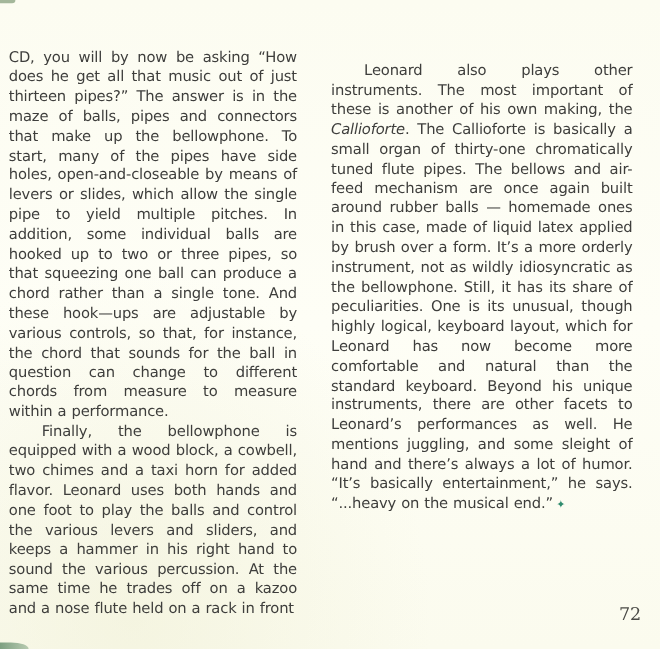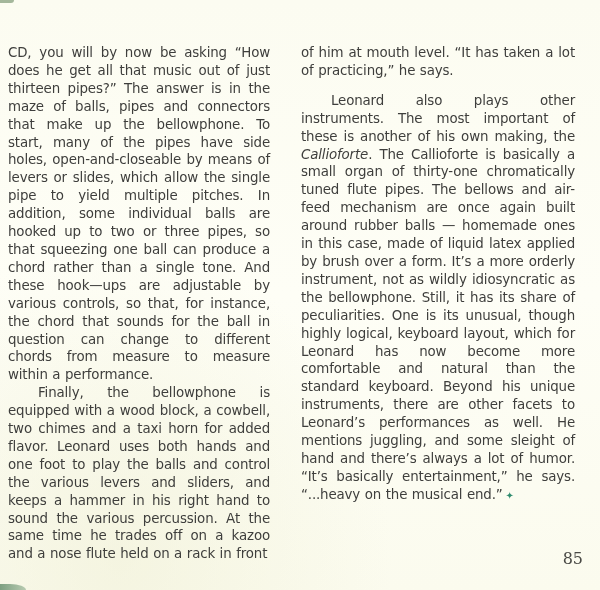--- a/index.html
+++ b/index.html
@@ -81,18 +81,17 @@
 <div class="page">
   <div class="corner-tl"></div>
   <div class="corner-bl"></div>
 
   <div class="column col-left">
     <p>CD, you will by now be asking “How does he get all that music out of just thirteen pipes?” The answer is in the maze of balls, pipes and connectors that make up the bellowphone. To start, many of the pipes have side holes, open-and-closeable by means of levers or slides, which allow the single pipe to yield multiple pitches. In addition, some individual balls are hooked up to two or three pipes, so that squeezing one ball can produce a chord rather than a single tone. And these hook—ups are adjustable by various controls, so that, for instance, the chord that sounds for the ball in question can change to different chords from measure to measure within a performance.</p>
     <p class="indent">Finally, the bellowphone is equipped with a wood block, a cowbell, two chimes and a taxi horn for added flavor. Leonard uses both hands and one foot to play the balls and control the various levers and sliders, and keeps a hammer in his right hand to sound the various percussion. At the same time he trades off on a kazoo and a nose flute held on a rack in front</p>
   </div>
 
   <div class="column col-right">
-    <p>of him at mouth level. “It has taken a lot of practicing,” he says.</p>
     <p class="indent last-line-just"><span>Leonard also plays other instruments. The most important of these is another of his own making, the </span><span class="italic">Callioforte</span><span>. The Callioforte is basically a small organ of thirty-one chromatically tuned flute pipes. The bellows and air-feed mechanism are once again built around rubber balls — homemade ones in this case, made of liquid latex applied by brush over a form. It’s a more orderly instrument, not as wildly idiosyncratic as the bellowphone. Still, it has its share of peculiarities. One is its unusual, though highly logical, keyboard layout, which for Leonard has now become more comfortable and natural than the standard keyboard. Beyond his unique instruments, there are other facets to Leonard’s performances as well. He mentions juggling, and some sleight of hand and there’s always a lot of humor. “It’s basically entertainment,” he says. “...heavy on the musical end.”</span><span class="end-mark">✦</span></p>
   </div>
 
-  <div class="page-number">85</div>
+  <div class="page-number">72</div>
 </div>
 
 </body></html>

